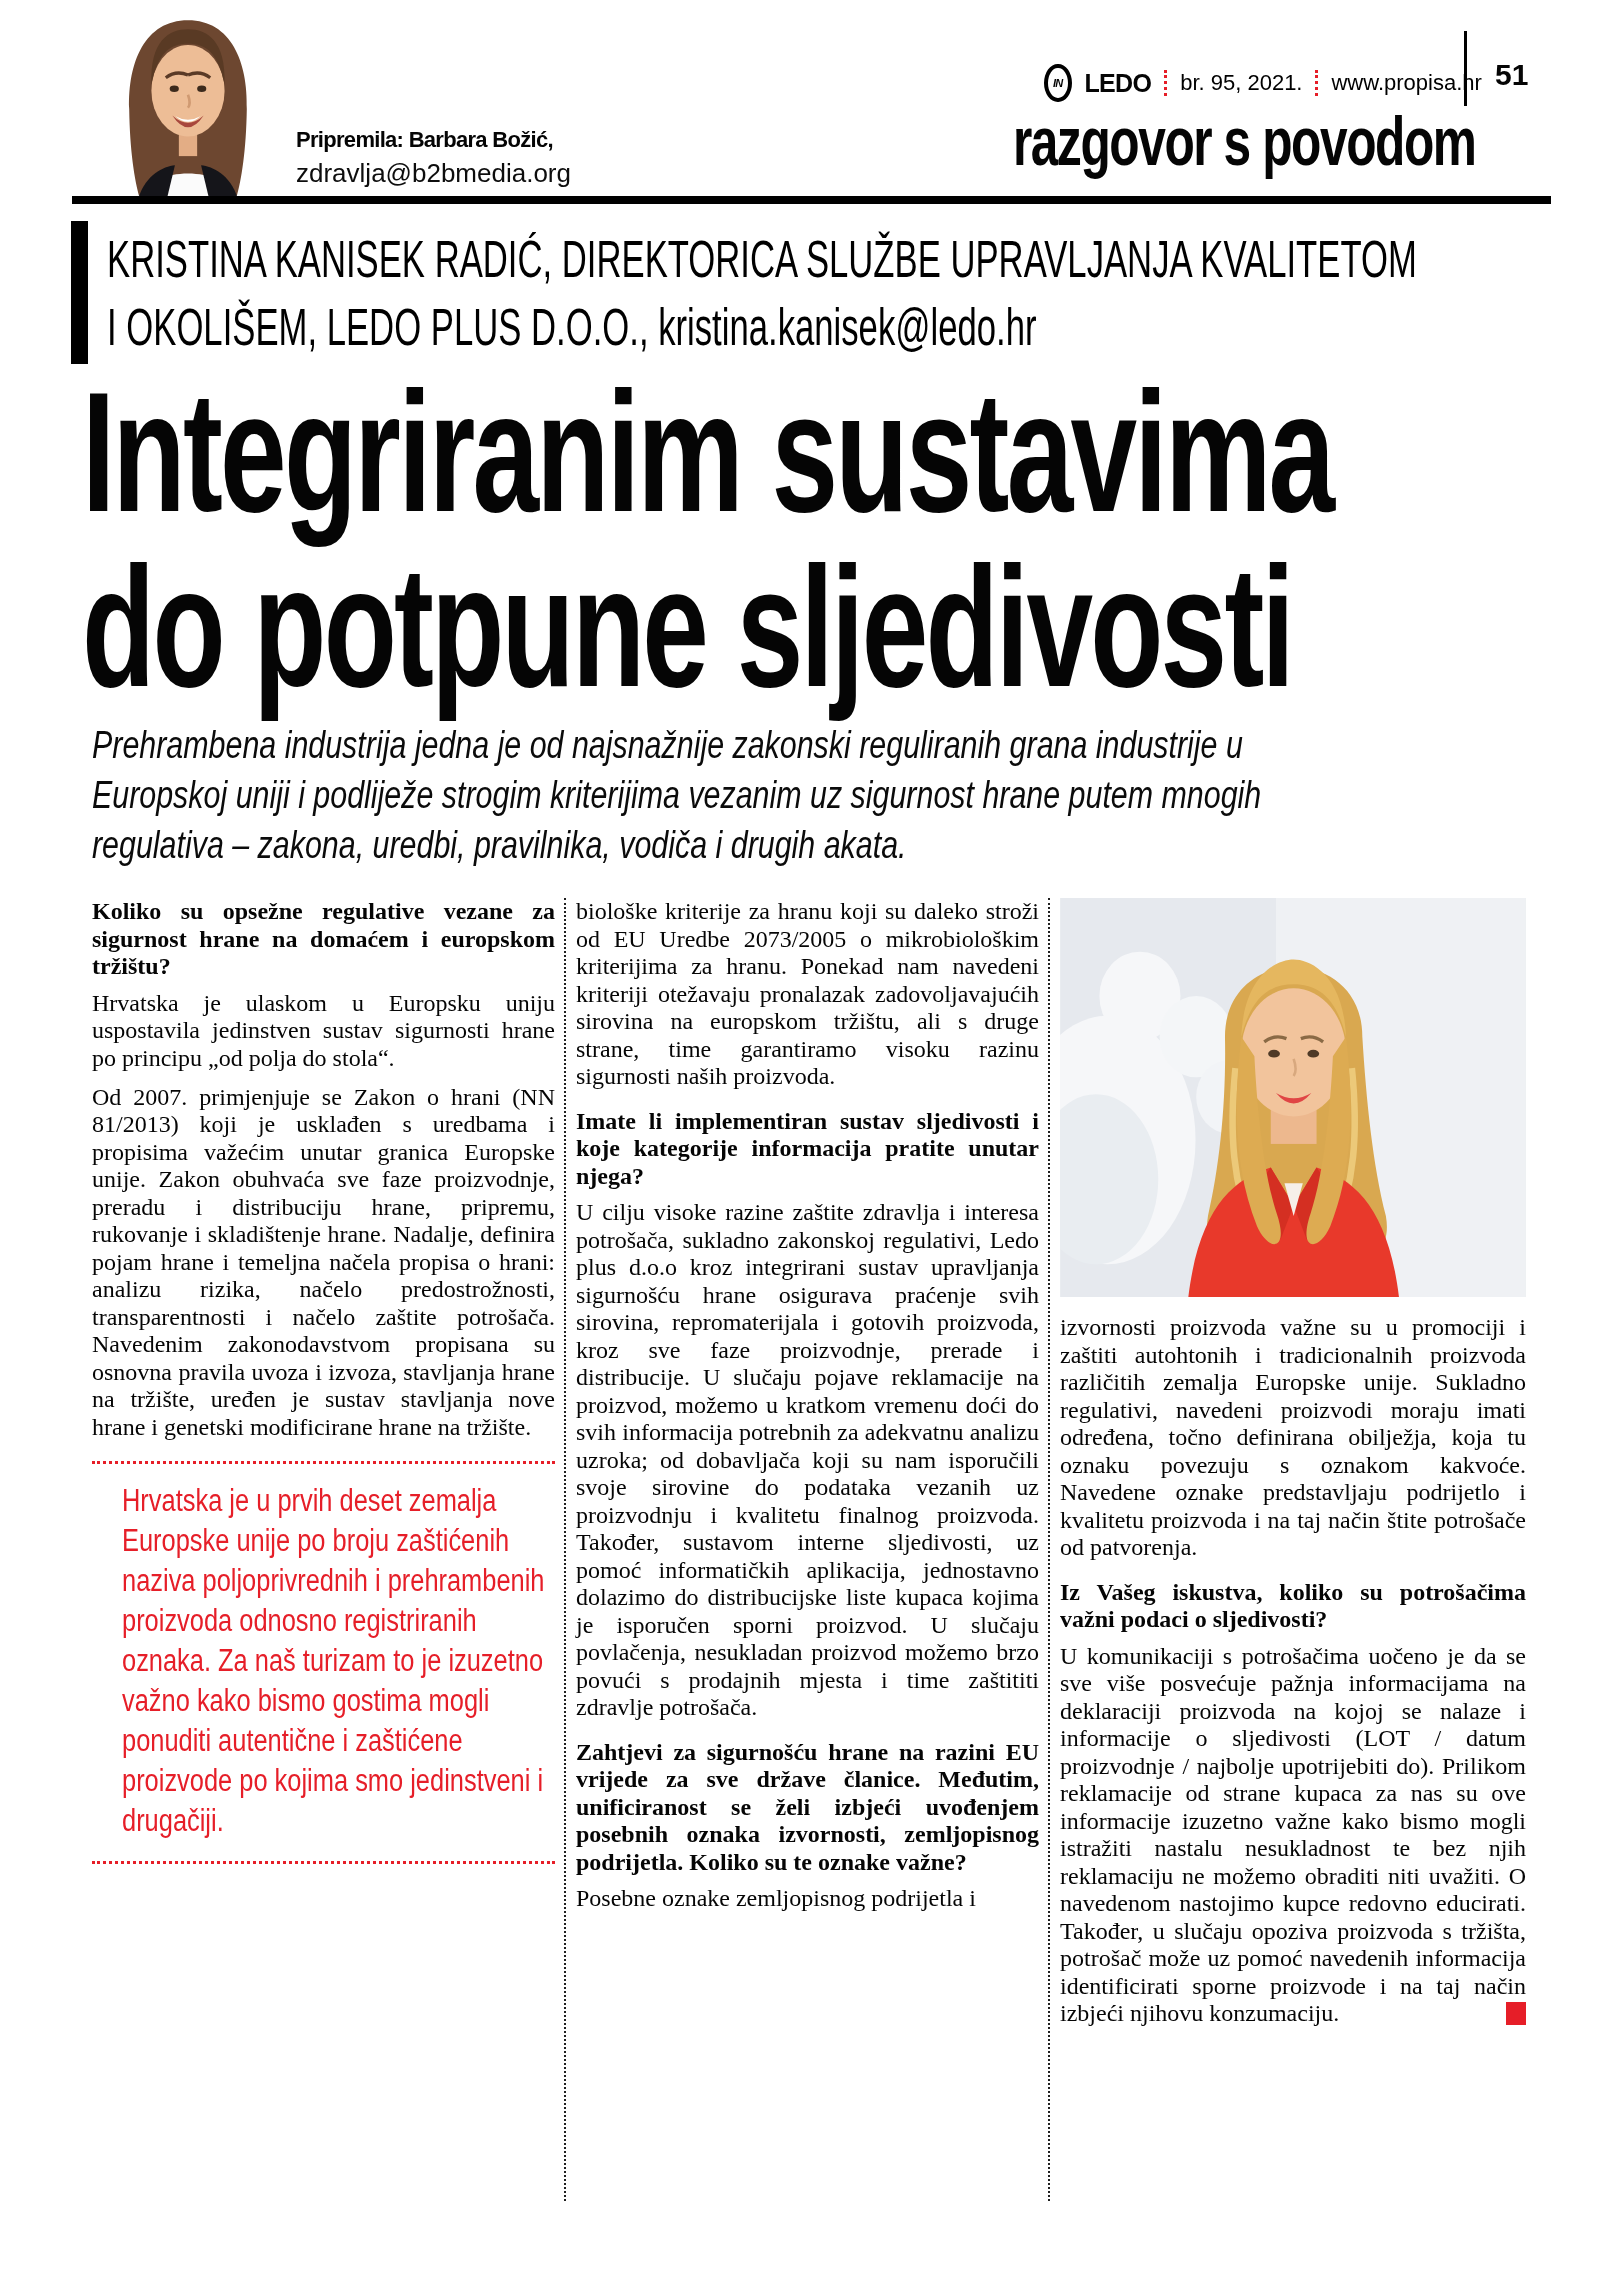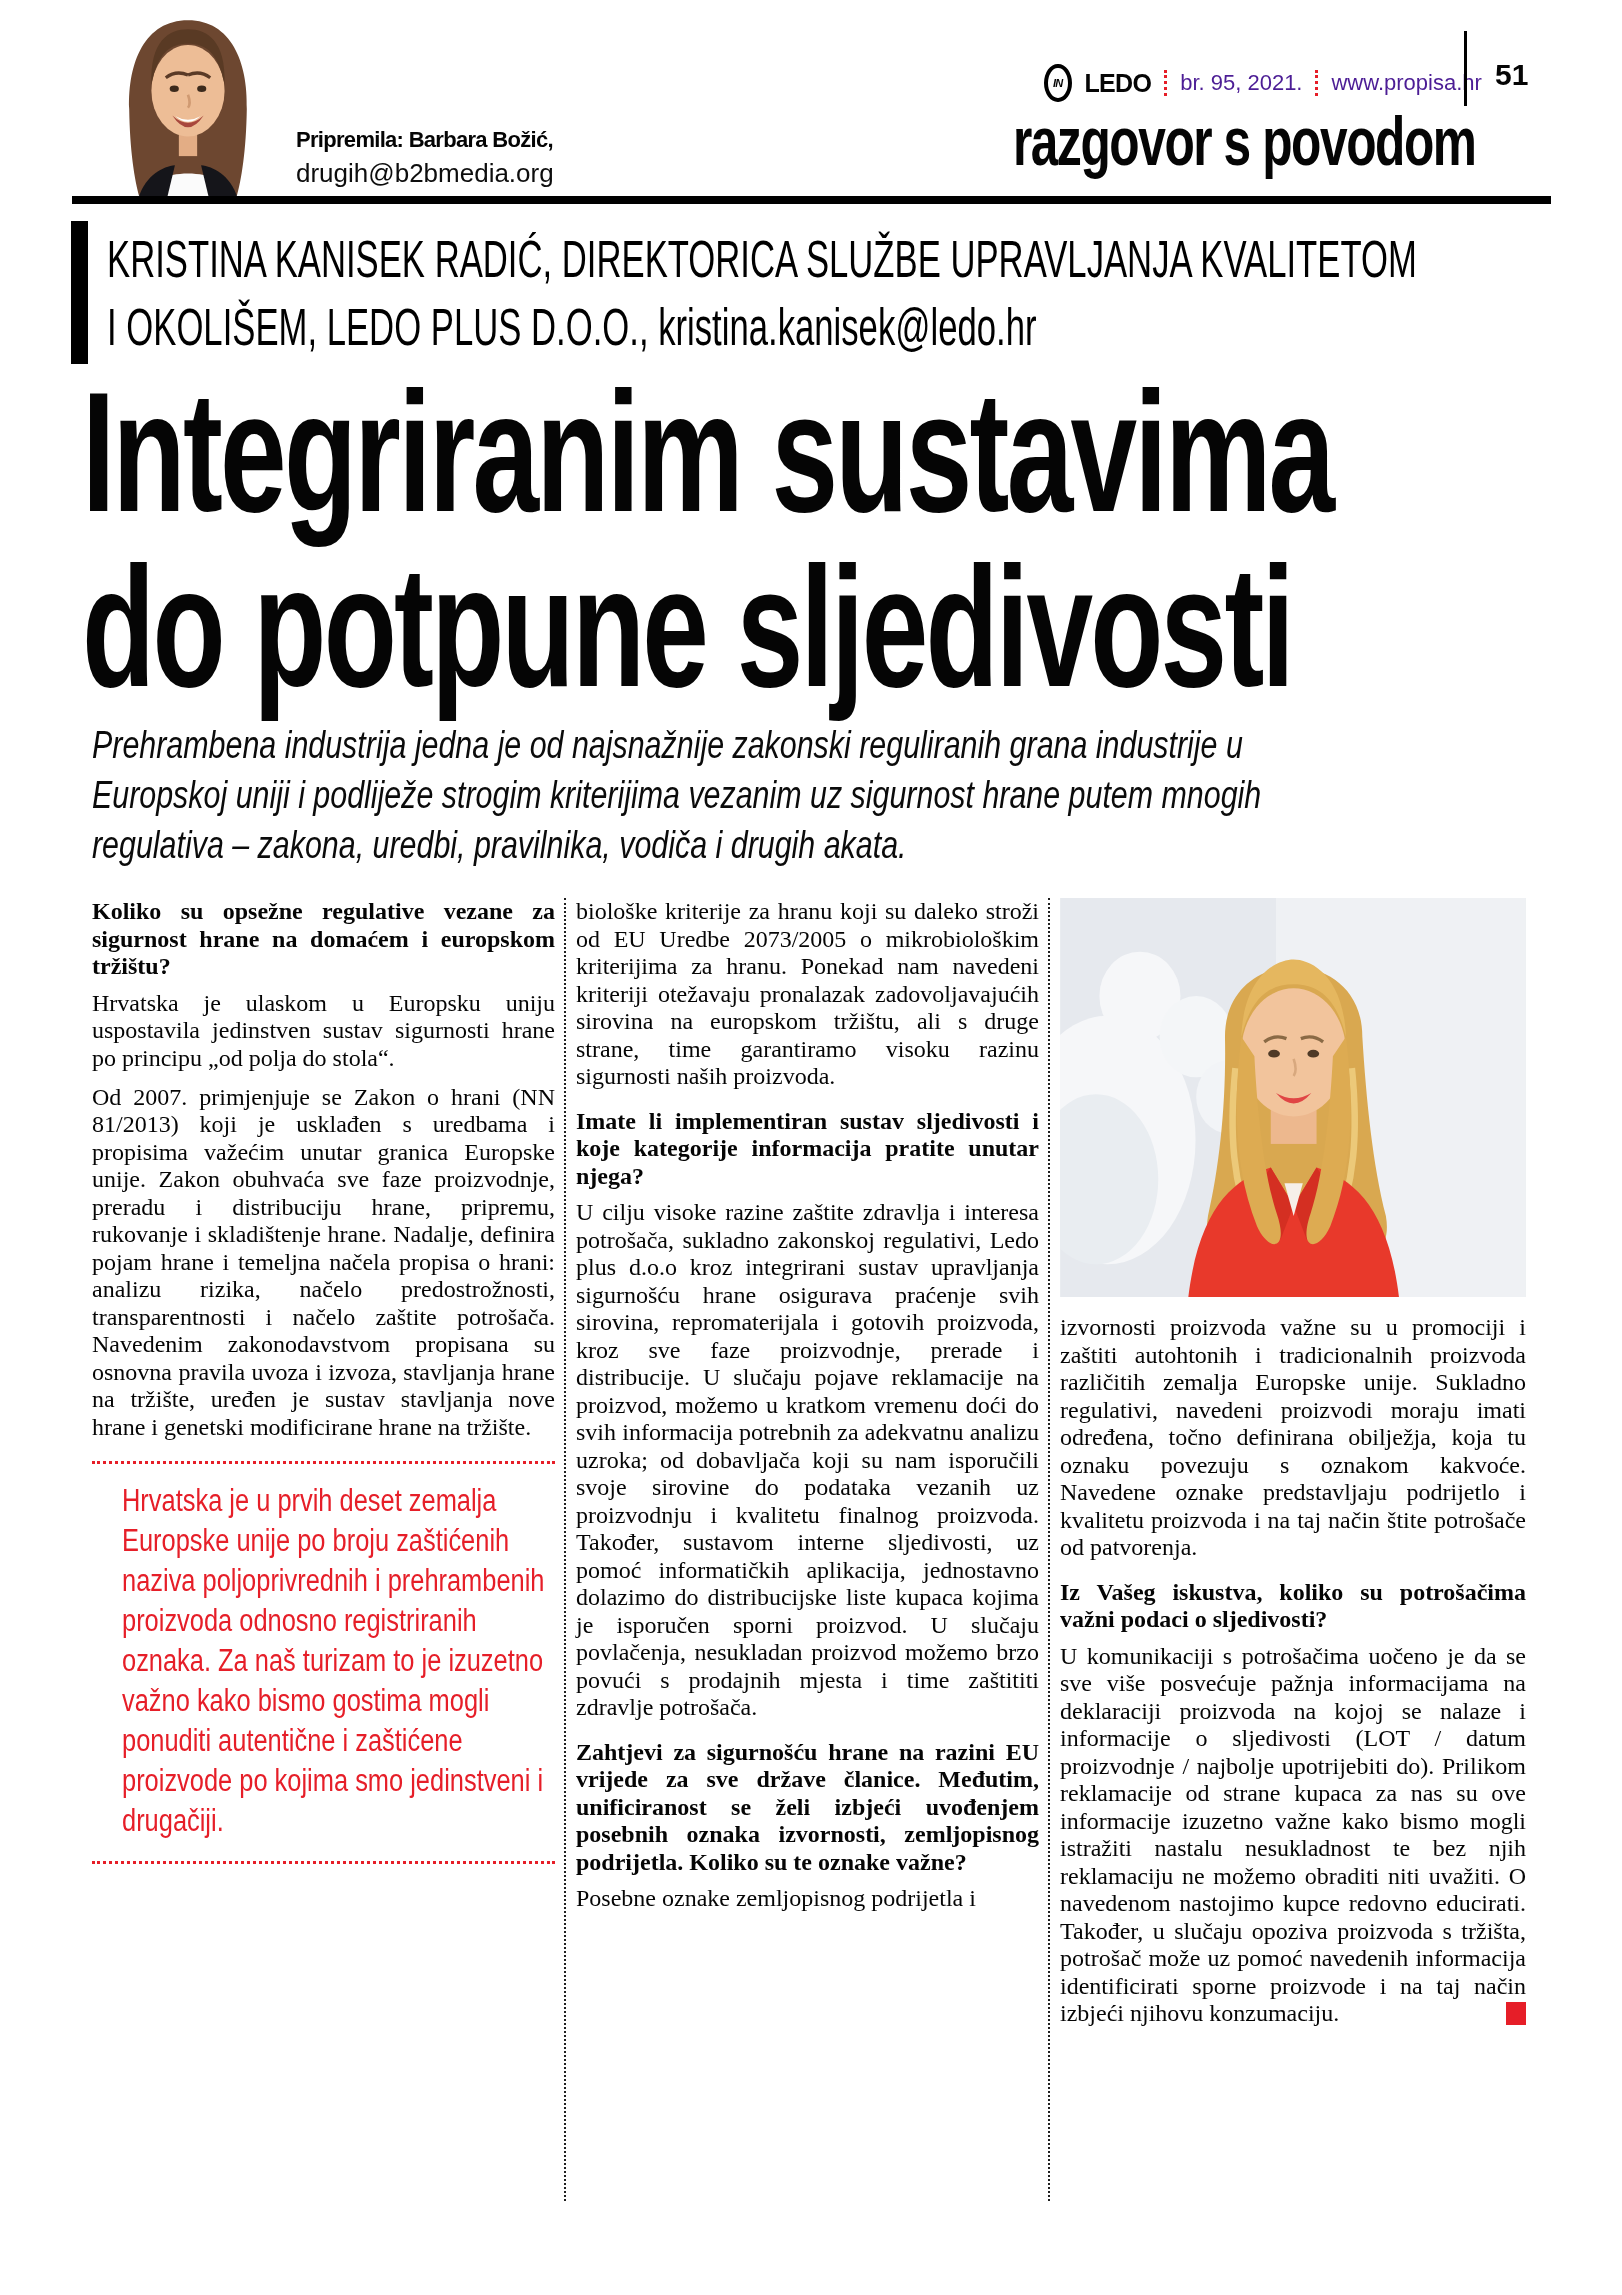--- a/index.html
+++ b/index.html
@@ -13,21 +13,21 @@
   .credit{position:absolute;left:296px;top:122px;font-family:"Liberation Sans",sans-serif;}
   .credit-name{font-weight:700;font-size:22px;line-height:35px;letter-spacing:-0.7px;}
   .credit-email{font-size:26px;line-height:33px;color:#0d0d0d;}
   .masthead{position:absolute;left:1044px;top:64px;display:flex;align-items:center;gap:13px;
     font-family:"Liberation Sans",sans-serif;}
   .logo-circle{width:27.5px;height:38px;border:4.6px solid #000;border-radius:50%;box-sizing:border-box;
     display:flex;align-items:center;justify-content:center;font-size:11px;font-weight:700;
     font-style:italic;letter-spacing:-0.7px;}
   .logo-store{font-size:25px;font-weight:700;letter-spacing:-0.7px;}
   .mast-sep{width:0;height:26px;border-left:3.3px dotted var(--accent);}
-  .mast-issue,.mast-site{font-size:22px;color:#4c1d95;}
+  .mast-issue,.mast-site{font-size:22px;color:#000000;}
   .mast-divider{position:absolute;left:1464px;top:31px;width:3.3px;height:75px;background:#000;}
   .page-number{position:absolute;left:1495px;top:60px;font:700 30px/1 "Liberation Sans",sans-serif;text-align:right;}
   .strapline{position:absolute;right:147px;top:107px;font:700 69px/1 "Liberation Sans",sans-serif;
     letter-spacing:-2px;transform:scaleX(.72);transform-origin:100% 50%;white-space:nowrap;}
   .header-rule{position:absolute;left:72px;top:196px;width:1479px;height:7.9px;background:#000;}
   
   .kicker-bar{position:absolute;left:71px;top:221px;width:17px;height:143px;background:#000;}
   .kicker{position:absolute;left:107px;top:226px;font-family:"Liberation Sans",sans-serif;color:#000;}
   .kicker-line{display:block;white-space:nowrap;font-size:51px;line-height:68px;
     transform:scaleX(.68);transform-origin:0 50%;}
@@ -72,21 +72,21 @@
     <path d="M150 128 q5 14 0 20" stroke="#d09a72" stroke-width="4" fill="none"></path>
     <path d="M126 160 Q150 182 174 160 Q150 196 126 160 Z" fill="#a8473d"></path>
     <path d="M131 161 Q150 172 169 161 Q150 178 131 161 Z" fill="#ffffff"></path>
     <path d="M74 286 C96 236 204 236 226 286 Z" fill="#fbfbfb"></path>
     <path d="M74 286 C86 250 112 238 130 236 L118 286 Z" fill="#15151a"></path>
     <path d="M226 286 C214 250 188 238 170 236 L182 286 Z" fill="#15151a"></path>
   </svg>
 
   <div class="credit">
     <div class="credit-name">Pripremila: Barbara Božić,</div>
-    <div class="credit-email">drugih@b2bmedia.org</div>
+    <div class="credit-email">zdravlja@b2bmedia.org</div>
   </div>
 
   <div class="masthead">
     <span class="logo-circle">IN</span>
     <span class="logo-store">LEDO</span>
     <span class="mast-sep"></span>
     <span class="mast-issue">br. 95, 2021.</span>
     <span class="mast-sep"></span>
     <span class="mast-site">www.propisa.hr</span>
   </div>

